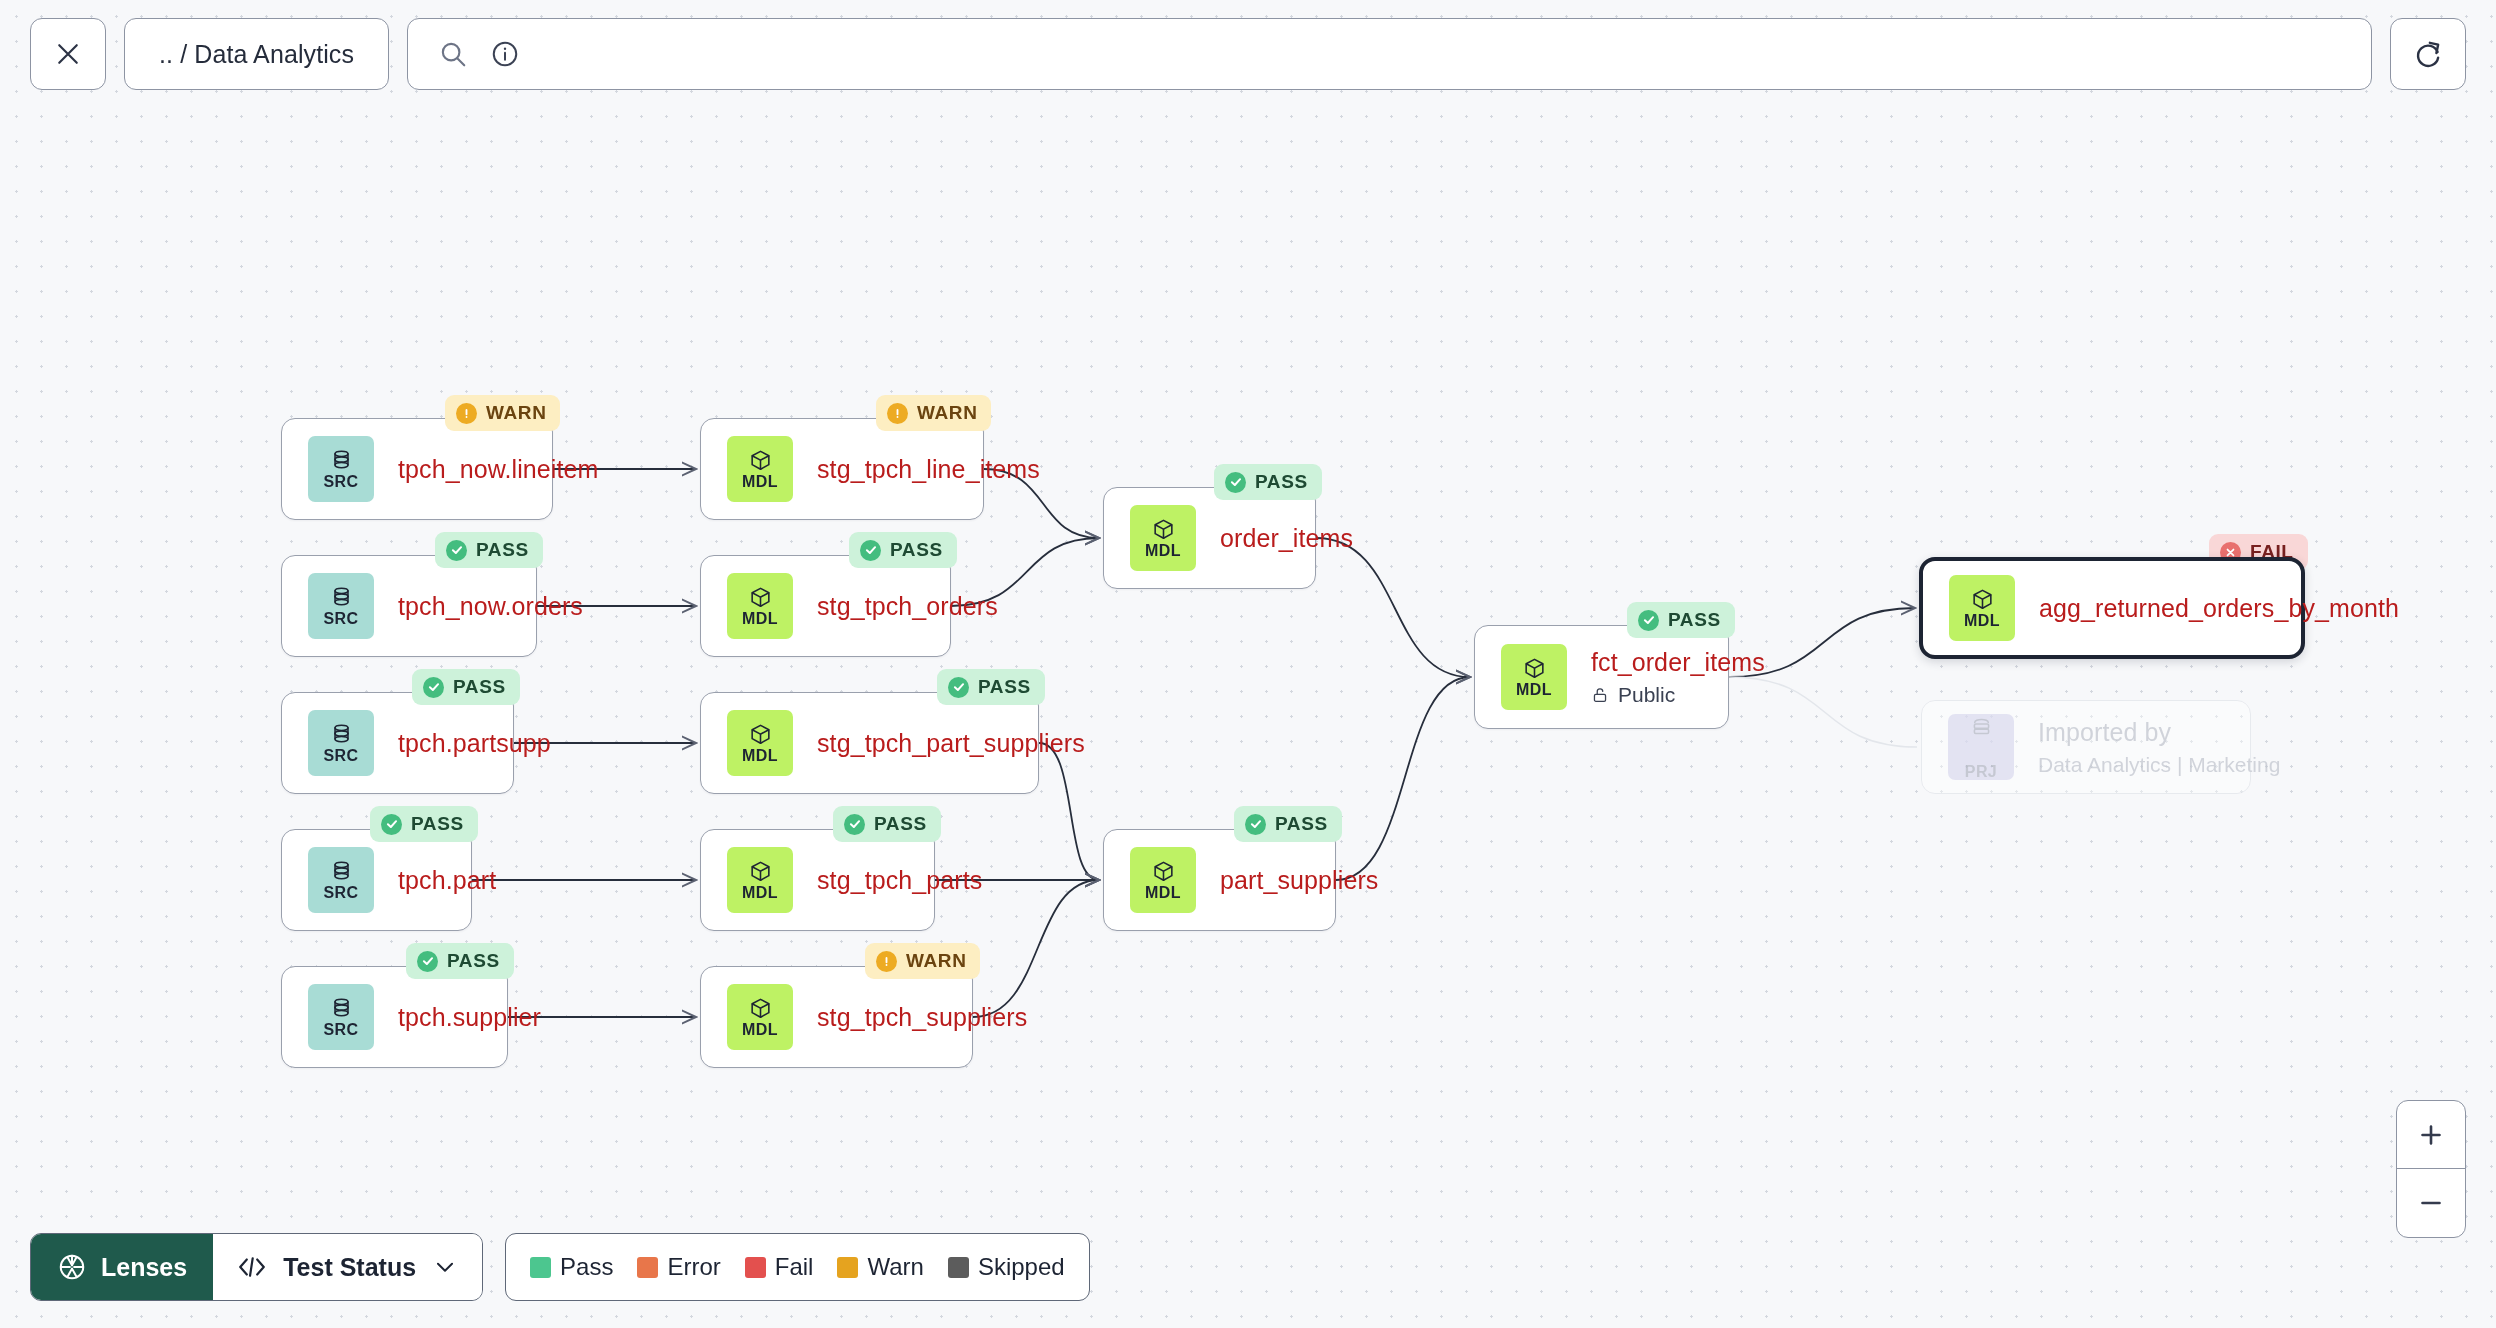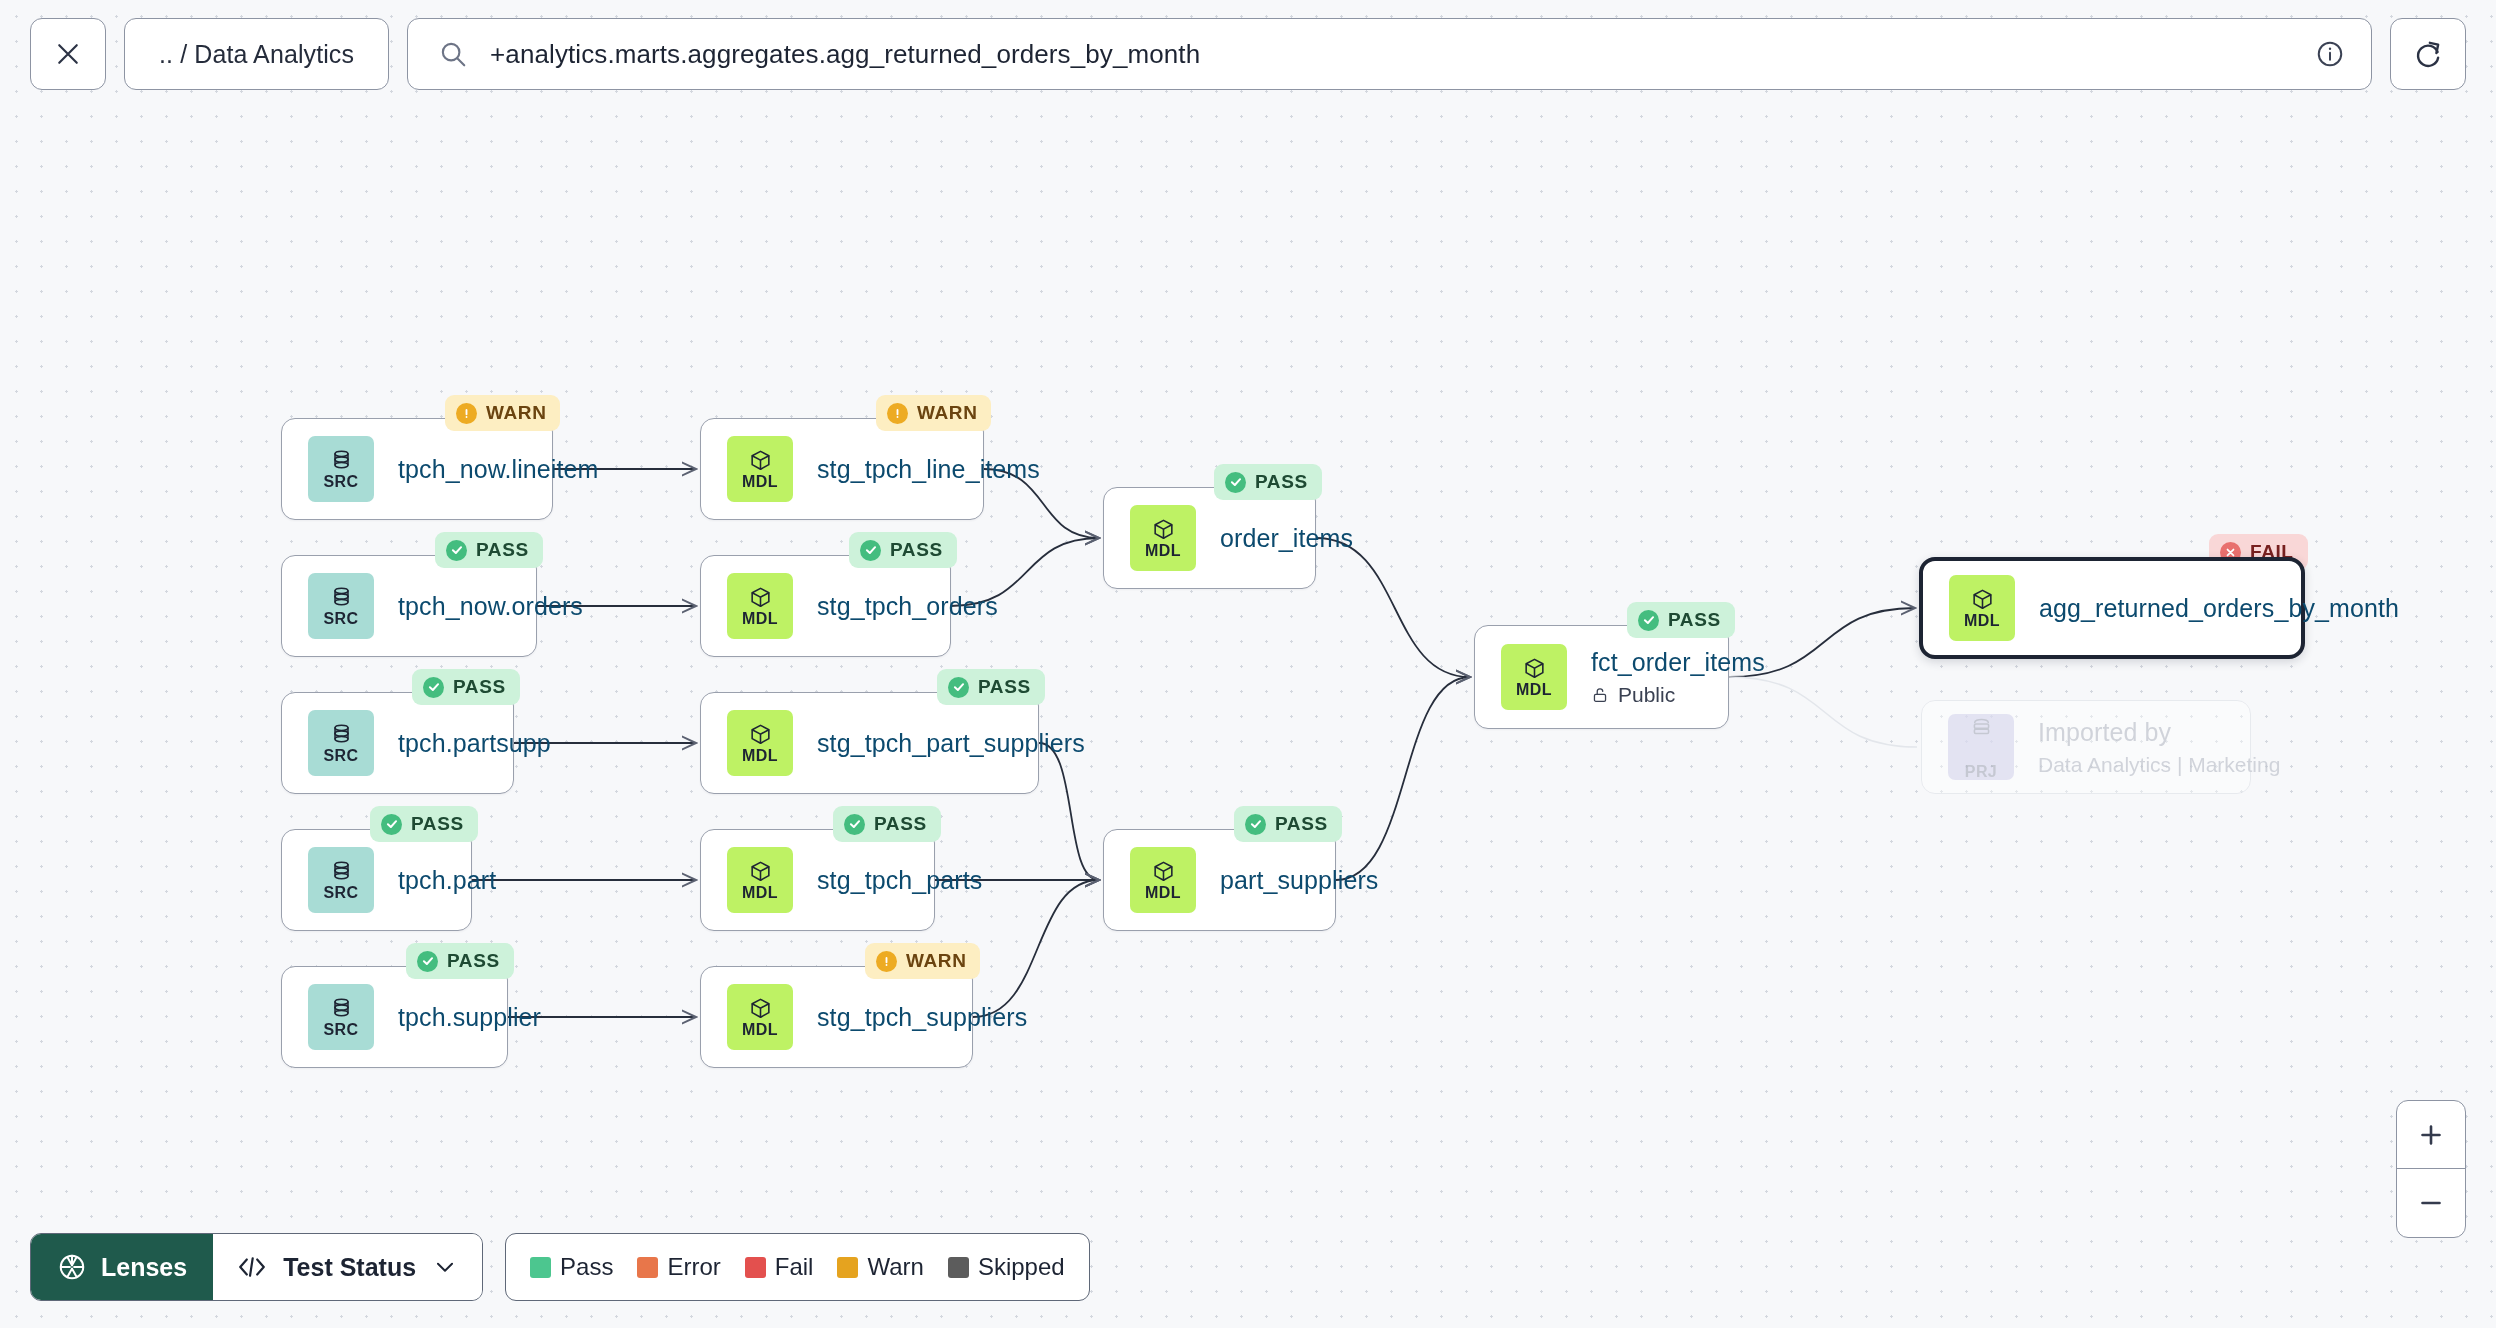--- a/index.html
+++ b/index.html
@@ -143,21 +143,21 @@
     font-weight: 600;
     letter-spacing: .4px;
     color: #1d2433;
     line-height: 1;
   }
   .badge-chip.prj .kind { color: #b3b6c4; }
 
   .node-text { display: flex; flex-direction: column; gap: 6px; min-width: 0; }
   .node-title {
     font-size: 25px;
-    color: #0c4a6e;
+    color: #b91c1c;
     letter-spacing: .1px;
     white-space: nowrap;
   }
   .node-sub {
     font-size: 21px;
     color: #3a4152;
     display: flex;
     align-items: center;
     gap: 9px;
     white-space: nowrap;
@@ -289,21 +289,20 @@
 
     <div class="hbtn" id="breadcrumb-btn">
       <span id="breadcrumb">.. / Data Analytics</span>
     </div>
 
     <div id="search-bar">
       <svg class="ico" width="30" height="30" viewBox="0 0 24 24" fill="none" stroke="#6d7486" stroke-width="1.7" stroke-linecap="round">
         <circle cx="10.5" cy="10.5" r="6.6"></circle>
         <path d="M15.4 15.4 L21 21"></path>
       </svg>
-      <span id="search-value" title="Search lineage">+analytics.marts.aggregates.agg_returned_orders_by_month</span>
       <svg class="ico" width="30" height="30" viewBox="0 0 24 24" fill="none" stroke="#3b4254" stroke-width="1.6" stroke-linecap="round">
         <circle cx="12" cy="12" r="9"></circle>
         <path d="M12 11 L12 16.5"></path>
         <circle cx="12" cy="7.8" r="0.95" fill="#3b4254" stroke="none"></circle>
       </svg>
     </div>
 
     <div class="hbtn" id="refresh-btn">
       <svg class="ico" width="32" height="32" viewBox="0 0 24 24" fill="none" stroke="#2b3244" stroke-width="1.8" stroke-linecap="round" stroke-linejoin="round">
         <path d="M19.2 10.5 A7.6 7.6 0 1 0 19.6 14.8"></path>

